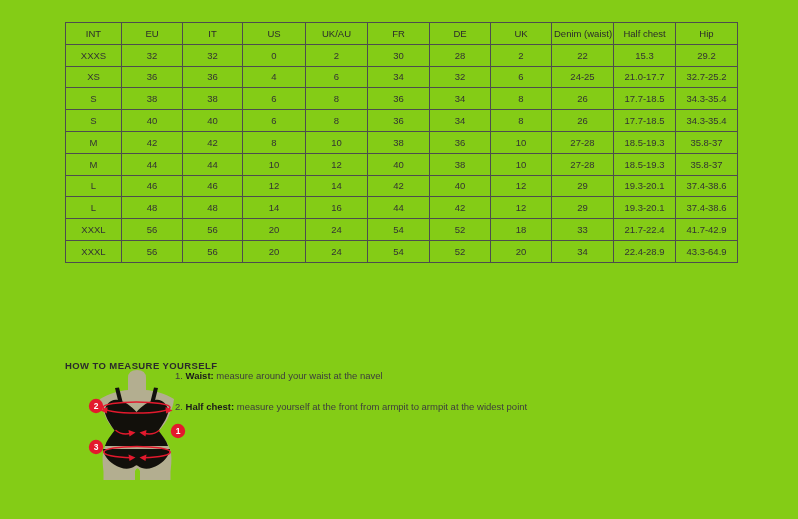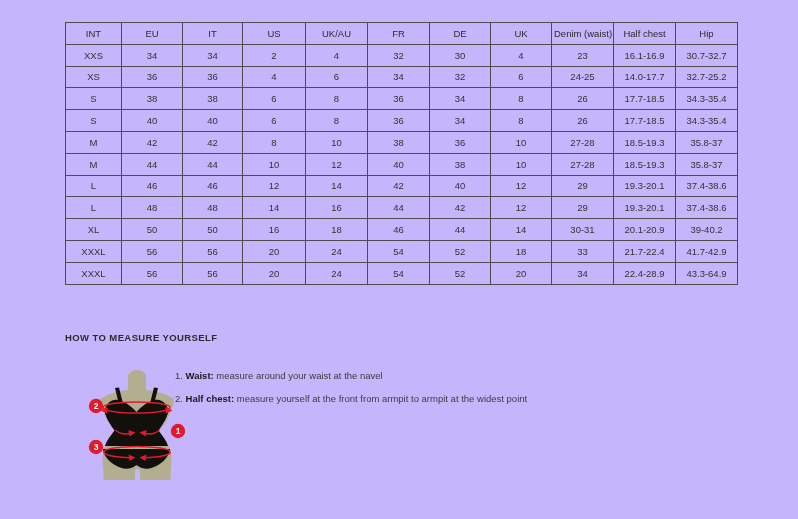--- a/index.html
+++ b/index.html
@@ -4,46 +4,46 @@
 <style>
   :root{
     --accent-red:#e3192d;
     --mannequin-skin:#b3ae90;
     --suit-black:#12100b;
     --table-border:#4d4d4d;
     --text:#333333;
   }
   html,body{margin:0;padding:0;background:#fff;}
   body{font-family:"Liberation Sans",sans-serif;color:var(--text);}
-  .page{position:relative;width:798px;height:519px;background:#c4b5fd;overflow:hidden;}
+  .page{position:relative;width:798px;height:519px;background:#84cc16;overflow:hidden;}
 
   
   .size-table{
     position:absolute;left:65px;top:22px;width:673px;
     border-collapse:collapse;table-layout:fixed;
     border:1px solid #333;
   }
   .size-table th,.size-table td{
     border:1px solid var(--table-border);
     height:20.8px;padding:0 2px;
     text-align:center;vertical-align:middle;
     font-size:9.5px;font-weight:400;color:var(--text);
     white-space:nowrap;overflow:hidden;
   }
   .size-table th{color:#2b2b2b;}
 
   
   .measure-title{
-    position:absolute;left:65px;top:332px;
+    position:absolute;left:65px;top:360px;
     font-size:9.5px;font-weight:700;letter-spacing:.4px;color:#2b2b2b;
   }
   .figure{position:absolute;left:78px;top:368px;width:117px;height:114px;}
   .steps{
     position:absolute;left:175px;top:371px;
-    display:flex;flex-direction:column;gap:13px;
+    display:flex;flex-direction:column;gap:21px;
     font-size:9.5px;line-height:1;color:#3d3d3d;
   }
   .step b{font-weight:700;color:#1a1a1a;}
 
   
   .skin{fill:var(--mannequin-skin);}
   .suit{fill:var(--suit-black);}
   .red-stroke{stroke:var(--accent-red);fill:none;stroke-width:1.5;stroke-linecap:round;}
   .red-fill{fill:var(--accent-red);}
   .marker-num{fill:#ffffff;font-family:"Liberation Sans",sans-serif;font-size:8.5px;font-weight:700;text-anchor:middle;}
@@ -77,43 +77,43 @@
           <th>FR</th>
           <th>DE</th>
           <th>UK</th>
           <th>Denim (waist)</th>
           <th>Half chest</th>
           <th>Hip</th>
         </tr>
     </thead>
     <tbody id="size-table-body">
         <tr>
-          <td>XXS</td>
-          <td>34</td>
-          <td>34</td>
+          <td>XXXS</td>
+          <td>32</td>
+          <td>32</td>
+          <td>0</td>
           <td>2</td>
+          <td>30</td>
+          <td>28</td>
+          <td>2</td>
+          <td>22</td>
+          <td>15.3</td>
+          <td>29.2</td>
+        </tr>
+        <tr>
+          <td>XS</td>
+          <td>36</td>
+          <td>36</td>
           <td>4</td>
+          <td>6</td>
+          <td>34</td>
           <td>32</td>
-          <td>30</td>
-          <td>4</td>
-          <td>23</td>
-          <td>16.1-16.9</td>
-          <td>30.7-32.7</td>
-        </tr>
-        <tr>
-          <td>XS</td>
-          <td>36</td>
-          <td>36</td>
-          <td>4</td>
-          <td>6</td>
-          <td>34</td>
-          <td>32</td>
           <td>6</td>
           <td>24-25</td>
-          <td>14.0-17.7</td>
+          <td>21.0-17.7</td>
           <td>32.7-25.2</td>
         </tr>
         <tr>
           <td>S</td>
           <td>38</td>
           <td>38</td>
           <td>6</td>
           <td>8</td>
           <td>36</td>
           <td>34</td>
@@ -179,33 +179,20 @@
           <td>48</td>
           <td>48</td>
           <td>14</td>
           <td>16</td>
           <td>44</td>
           <td>42</td>
           <td>12</td>
           <td>29</td>
           <td>19.3-20.1</td>
           <td>37.4-38.6</td>
-        </tr>
-        <tr>
-          <td>XL</td>
-          <td>50</td>
-          <td>50</td>
-          <td>16</td>
-          <td>18</td>
-          <td>46</td>
-          <td>44</td>
-          <td>14</td>
-          <td>30-31</td>
-          <td>20.1-20.9</td>
-          <td>39-40.2</td>
         </tr>
         <tr>
           <td>XXXL</td>
           <td>56</td>
           <td>56</td>
           <td>20</td>
           <td>24</td>
           <td>54</td>
           <td>52</td>
           <td>18</td>

